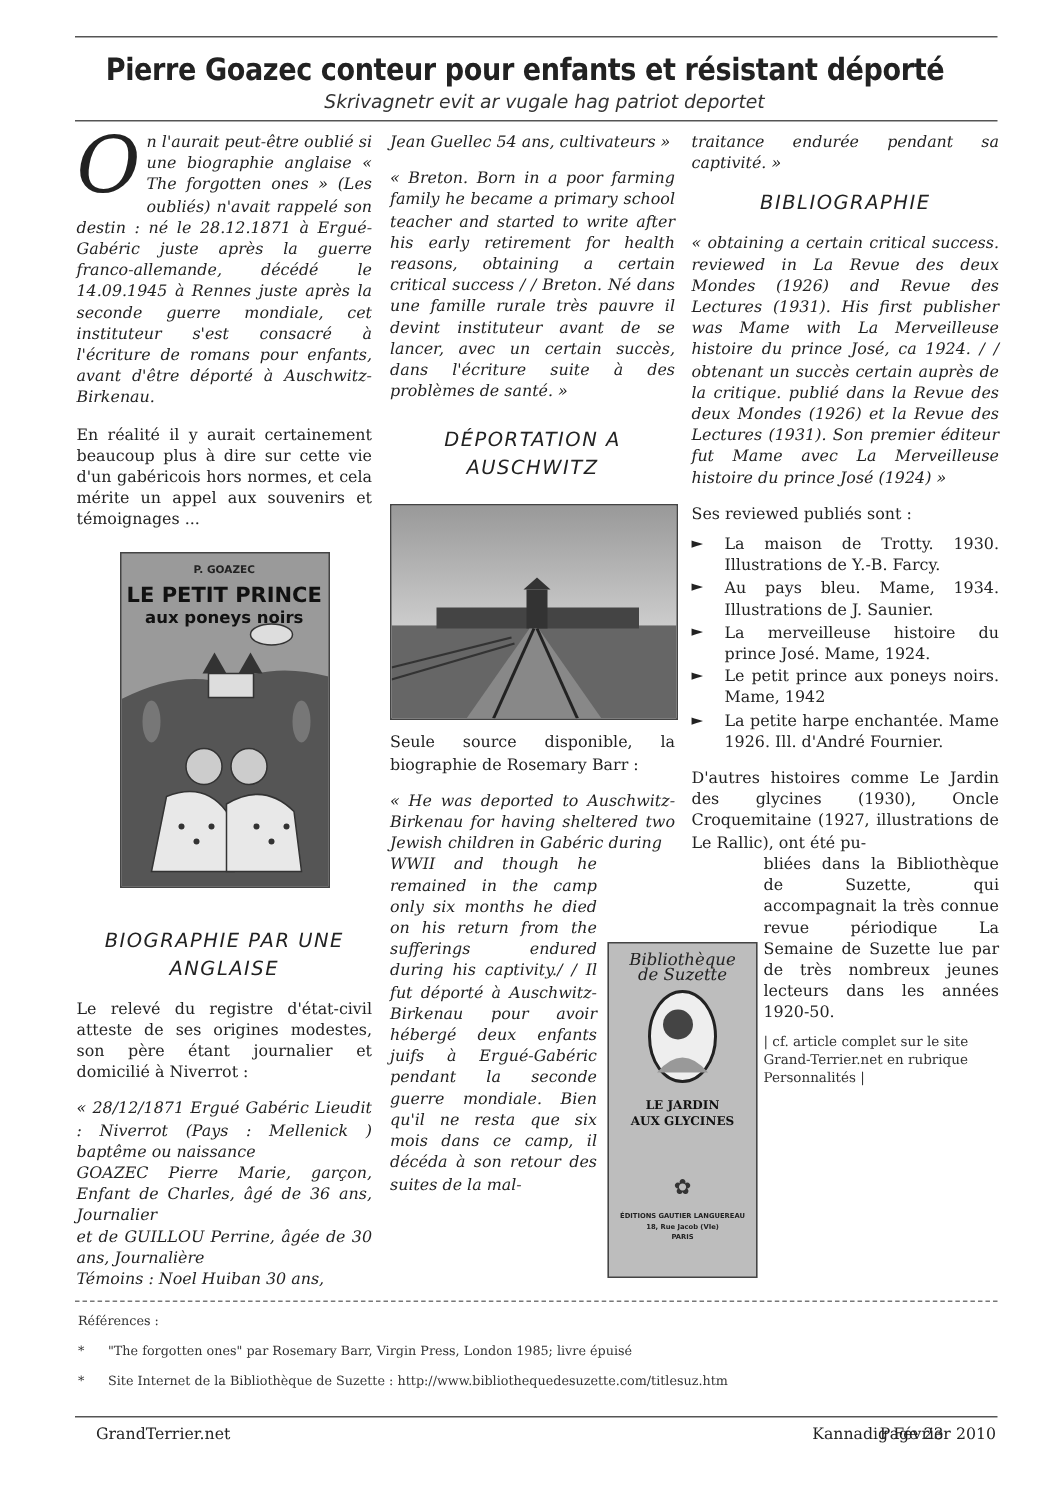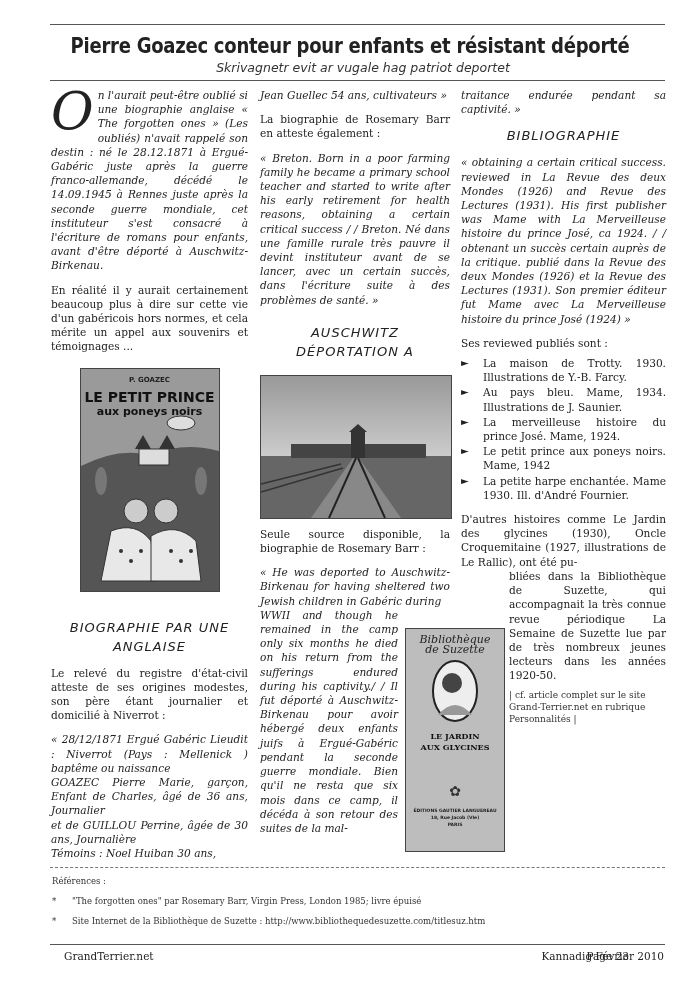--- a/index.html
+++ b/index.html
@@ -73,25 +73,24 @@
   <div class="it">
     <div>« 28/12/1871 Ergué Gabéric Lieudit : Niverrot (Pays : Mellenick ) baptême ou naissance</div>
     <div>GOAZEC Pierre Marie, garçon, Enfant de Charles, âgé de 36 ans, Journalier</div>
     <div>et de GUILLOU Perrine, âgée de 30 ans, Journalière</div>
     <div>Témoins : Noel Huiban 30 ans,</div>
   </div>
 </div>
 
 <div class="col col2">
   <p class="it">Jean Guellec 54 ans, cultivateurs »</p>
-  <p>La biographie de Rosemary Barr en atteste également :</p>
   <p class="it">« Breton. Born in a poor farming family he became a primary school teacher and started to write after his early retirement for health reasons, obtaining a certain critical success / / Breton. Né dans une famille rurale très pauvre il devint instituteur avant de se lancer, avec un certain succès, dans l'écriture suite à des problèmes de santé. »</p>
   <div class="section-head" style="margin-top:16px;">
+    <div>DÉPORTATION A</div>
     <div>AUSCHWITZ</div>
-    <div>DÉPORTATION A</div>
   </div>
   <div class="img" style="width:190px;height:142px;margin:14px 0 8px 0;background:#bbb;">
     <svg width="190" height="142">
       <defs>
           <linearGradient id="sky" x1="0" y1="0" x2="0" y2="1">
             <stop offset="0" stop-color="#999"></stop>
             <stop offset="1" stop-color="#ccc"></stop>
           </linearGradient>
         </defs>
       <rect x="0" y="0" width="190" height="80" fill="url(#sky)"></rect>
@@ -138,21 +137,21 @@
 <div class="col col3">
   <p class="it">traitance endurée pendant sa captivité. »</p>
   <div class="section-head" style="margin-top:8px;">BIBLIOGRAPHIE</div>
   <p class="it">« obtaining a certain critical success. reviewed in La Revue des deux Mondes (1926) and Revue des Lectures (1931). His first publisher was Mame with La Merveilleuse histoire du prince José, ca 1924. / / obtenant un succès certain auprès de la critique. publié dans la Revue des deux Mondes (1926) et la Revue des Lectures (1931). Son premier éditeur fut Mame avec La Merveilleuse histoire du prince José (1924) »</p>
   <p style="margin-bottom:6px;">Ses reviewed publiés sont :</p>
   <ul class="works">
     <li><span class="bullet">►</span><span>La maison de Trotty. 1930. Illustrations de Y.-B. Farcy.</span></li>
     <li><span class="bullet">►</span><span>Au pays bleu. Mame, 1934. Illustrations de J. Saunier.</span></li>
     <li><span class="bullet">►</span><span>La merveilleuse histoire du prince José. Mame, 1924.</span></li>
     <li><span class="bullet">►</span><span>Le petit prince aux poneys noirs. Mame, 1942</span></li>
-    <li><span class="bullet">►</span><span>La petite harpe enchantée. Mame 1930. Ill. d'André Fournier.</span></li>
+    <li><span class="bullet">►</span><span>La petite harpe enchantée. Mame 1926. Ill. d'André Fournier.</span></li>
   </ul>
   <div>
     <div>D'autres histoires comme Le Jardin des glycines (1930), Oncle Croquemitaine (1927, illustrations de Le Rallic), ont été pu-</div>
     <div style="margin-left:48px;">bliées dans la Bibliothèque de Suzette, qui accompagnait la très connue revue périodique La Semaine de Suzette lue par de très nombreux jeunes lecteurs dans les années 1920-50.</div>
   </div>
   <div class="cf-note" style="margin-left:48px;">| cf. article complet sur le site Grand-Terrier.net en rubrique Personnalités |</div>
 </div>
 
 <div class="refs-rule"></div>
 <div class="refs">

